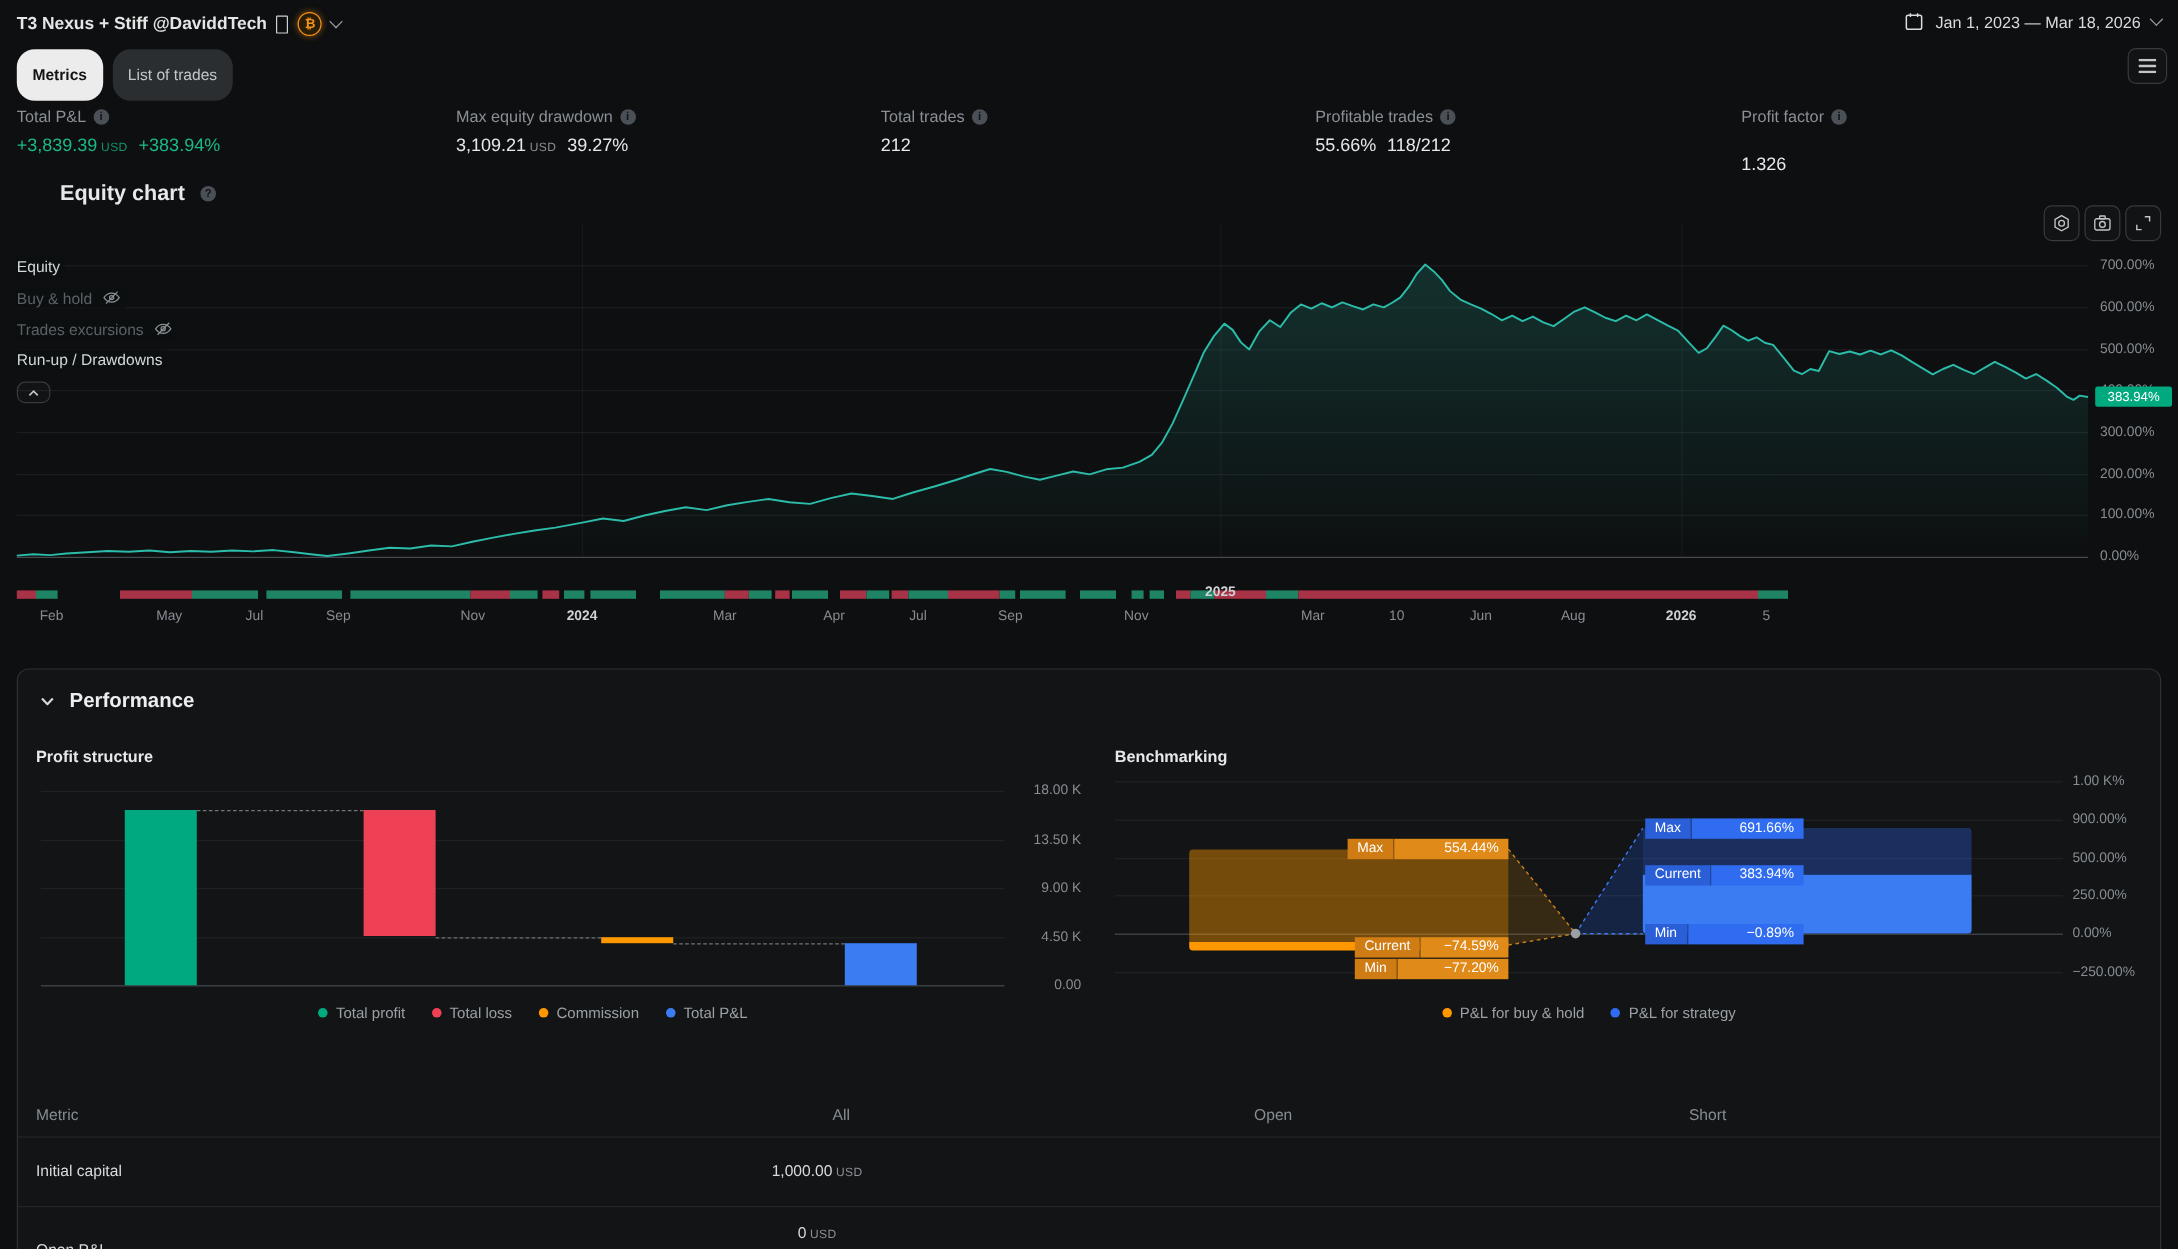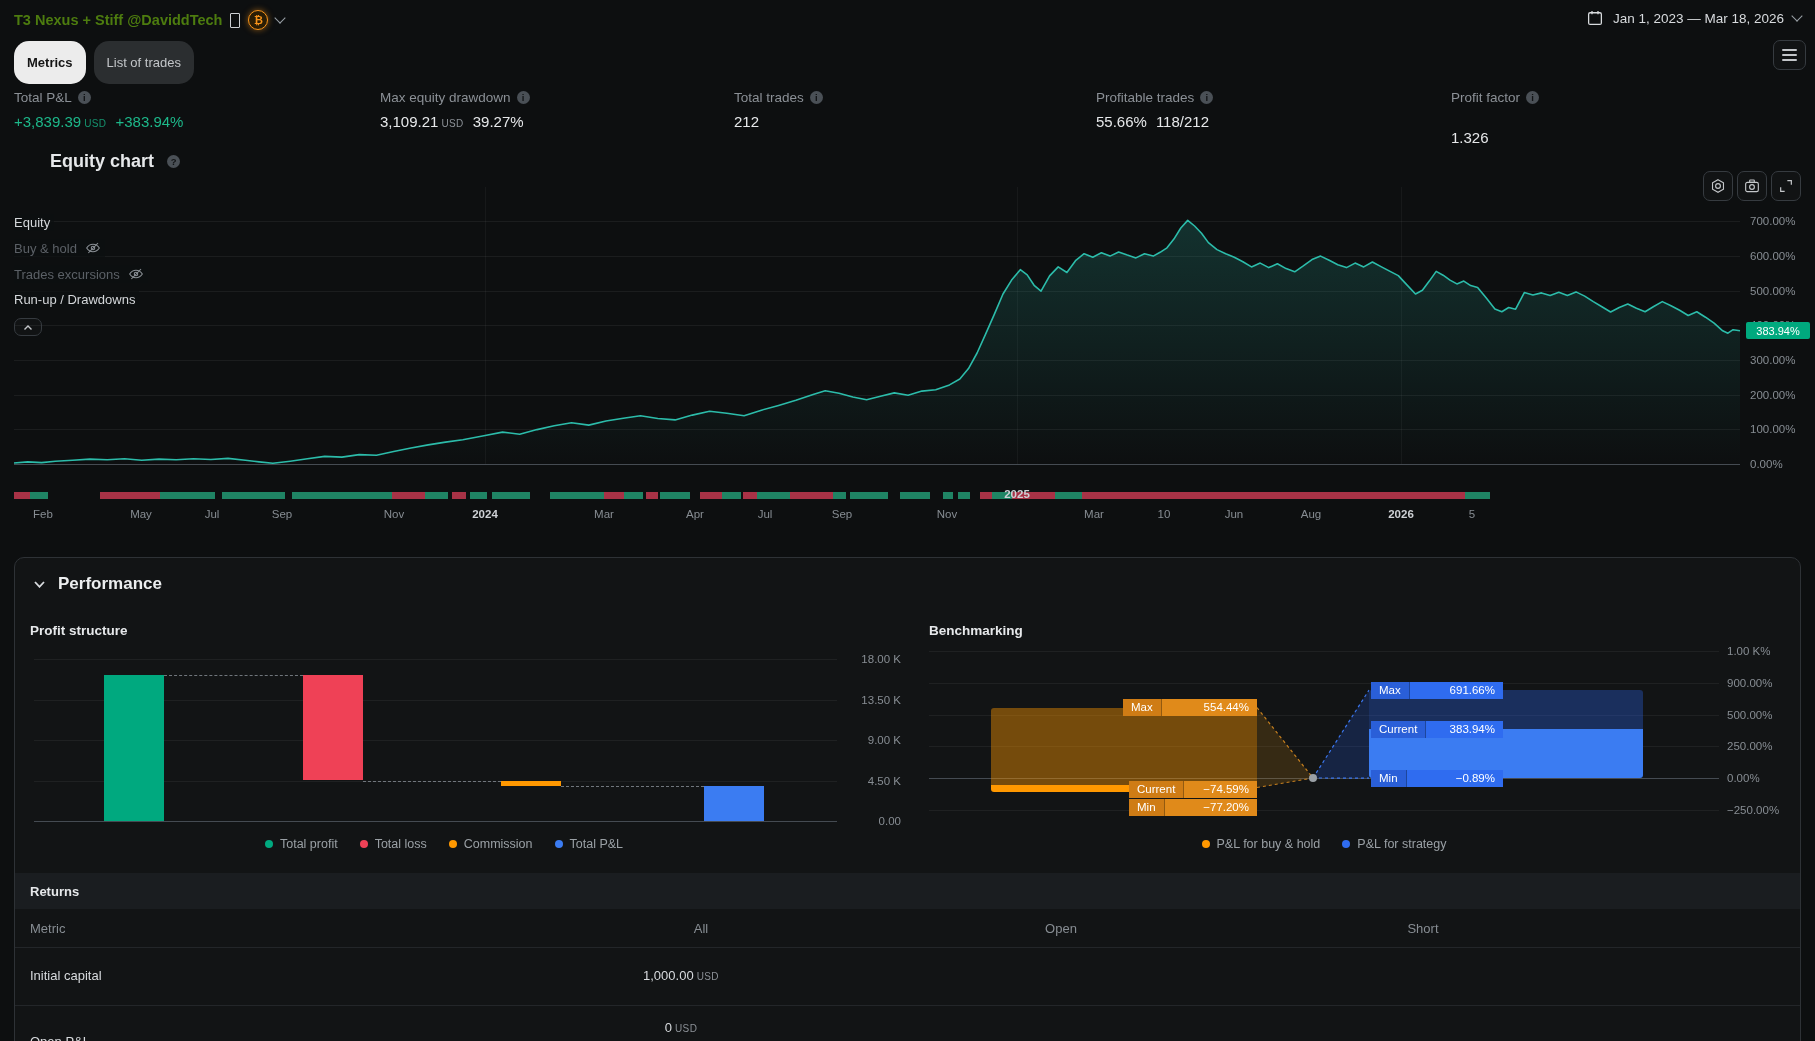--- a/index.html
+++ b/index.html
@@ -1,21 +1,21 @@
 <!DOCTYPE html>
 <html><head>
 <meta charset="utf-8">
 <style>
   html,body{margin:0;padding:0;background:#0d0f10;}
   #app{position:relative;width:1815px;height:1041px;overflow:hidden;background:#0d0f10;
        font-family:"Liberation Sans",sans-serif;color:#dfe2e5;}
   .abs{position:absolute;}
   .row{display:flex;align-items:center;}
   
-  .title{font-size:14.5px;font-weight:700;color:#4d7c0f;}
+  .title{font-size:14.5px;font-weight:700;color:#e5e5e5;}
   .tofu{display:inline-block;width:8px;height:13px;border:1.5px solid #cdd0d4;border-radius:1px;}
   .coin{width:18px;height:18px;border-radius:50%;background:#2a1d05;border:1.5px solid #f7931a;
         color:#f7931a;font-size:11px;font-weight:700;display:flex;align-items:center;justify-content:center;
         box-shadow:0 0 6px rgba(247,147,26,.55);}
   .chev{width:7px;height:7px;border-right:1.6px solid #9aa0a6;border-bottom:1.6px solid #9aa0a6;
         transform:rotate(45deg);margin-top:-4px;}
   .daterange{font-size:13.5px;color:#d8dbde;gap:9px;cursor:pointer;}
   .pill{height:43px;padding:0 13px;border-radius:15px;font-size:13px;display:flex;align-items:center;cursor:pointer;}
   .pill.on{background:#ececec;color:#141414;font-weight:600;}
   .pill.off{background:#2b2e30;color:#c3c6c9;}
@@ -393,23 +393,20 @@
       <span class="row">
           <span class="dot" style="background:#ff9800;"></span>
           <span class="lab">P&amp;L for buy &amp; hold</span>
         </span>
       <span class="row">
           <span class="dot" style="background:#2f6cf0;"></span>
           <span class="lab">P&amp;L for strategy</span>
         </span>
     </div>
 
-    <div class="abs" style="left:0;top:315px;right:0;height:36px;background:#1a1d20;display:flex;align-items:center;">
-      <span class="sec-title" style="margin-left:15px;font-size:13px;">Returns</span>
-    </div>
     <div class="abs thead" style="left:15px;top:363px;">Metric</div>
     <div class="abs thead" style="left:586px;top:363px;width:200px;text-align:center;">All</div>
     <div class="abs thead" style="left:946px;top:363px;width:200px;text-align:center;">Open</div>
     <div class="abs thead" style="left:1308px;top:363px;width:200px;text-align:center;">Short</div>
     <div class="rowline" style="top:389px;"></div>
 
     <div class="abs tcell" style="left:15px;top:410px;">Initial capital</div>
     <div class="abs tcell" style="left:566px;top:410px;width:200px;text-align:center;">
       <span>1,000.00</span><span class="unit">USD</span>
     </div>

